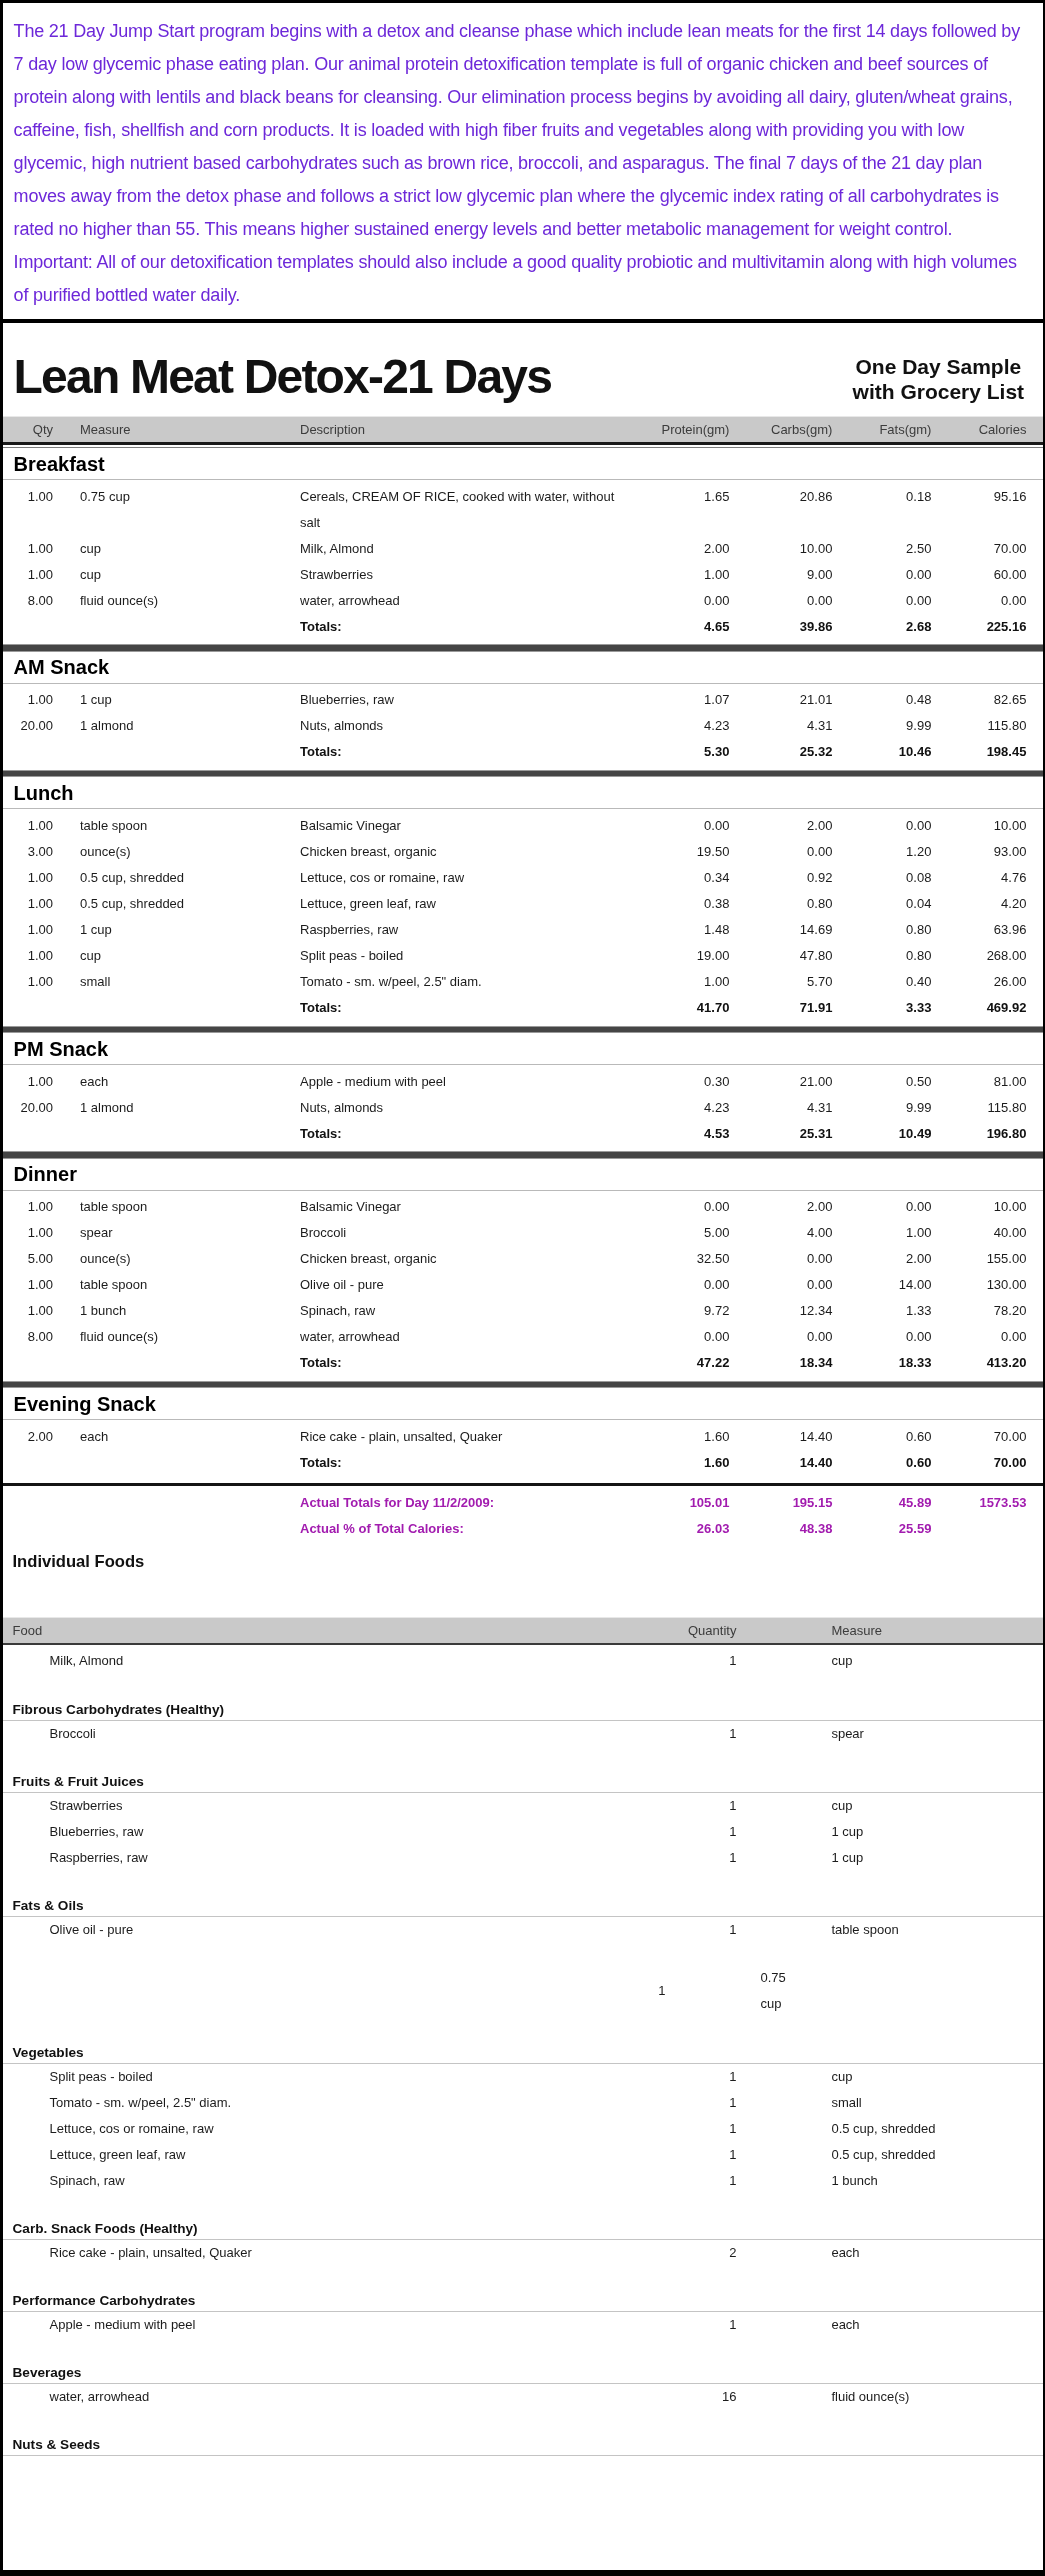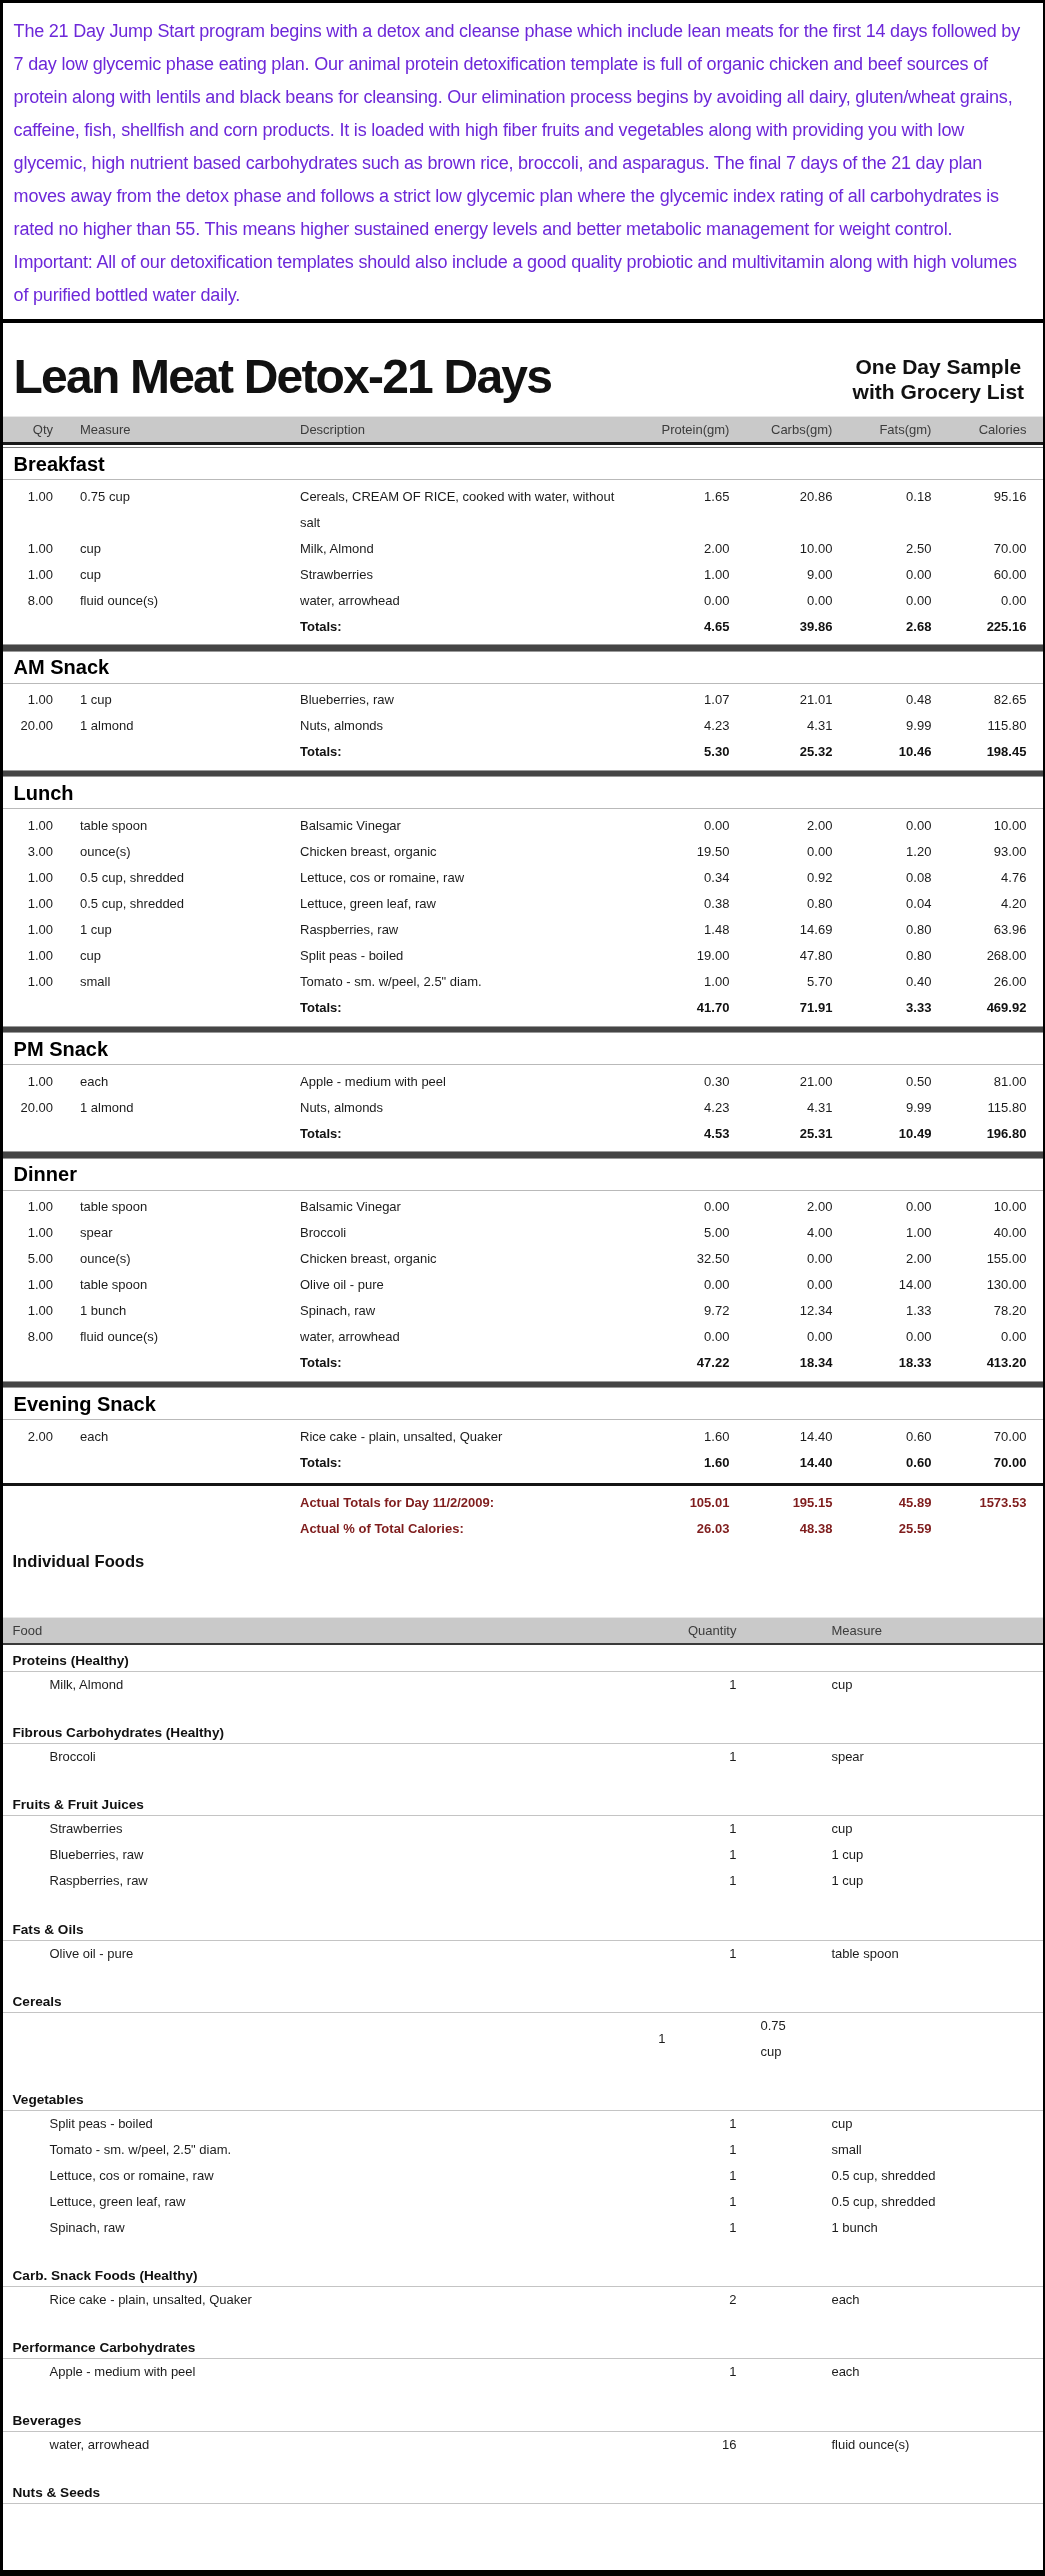--- a/index.html
+++ b/index.html
@@ -22,21 +22,21 @@
   .c-num{text-align:right;}
   .cols-band{background:#c9c9c9;color:#3c3c3c;font-size:13px;height:25px;align-items:center;margin-top:4.7px;border-top:0.6px solid #e8e8e8;}
   .band-underline{height:1.8px;background:#fff;border-top:3px solid #1a1a1a;border-bottom:1.2px solid #7d7d7d;}
 
   .meal-name{font-size:20px;font-weight:bold;color:#000;padding:4.7px 0 3.5px 10.6px;border-bottom:1.2px solid #b9b9b9;}
   .meal-rows{padding:3.5px 0 4.7px 0;}
   .meal-row{font-size:13px;line-height:26px;color:#1c1c1c;}
   .totals-row{font-size:13px;line-height:26px;font-weight:bold;color:#111;}
   .meal-sep{height:5.3px;background:#454545;border-top:0.6px solid #9a9a9a;border-bottom:0.6px solid #9a9a9a;}
   .dbl-line{height:3px;background:#141414;margin-top:2.4px;}
-  .day-row{font-size:13px;line-height:26px;font-weight:bold;color:#7f1d1d;}
+  .day-row{font-size:13px;line-height:26px;font-weight:bold;color:#a21caf;}
   .day-rows{padding:3.5px 0 0 0;}
 
   
   .grocery-heading{font-size:16.6px;font-weight:bold;padding:10.6px 0 6px 9.5px;margin:0;}
   .grocery-grid{display:grid;grid-template-columns:1fr 71px 290px;padding:0 16.6px 0 9.5px;align-items:center;}
   .grocery-band{background:#c9c9c9;color:#3c3c3c;font-size:13px;height:25px;border-top:0.6px solid #e8e8e8;margin-top:39px;}
   .grocery-underline{height:1.8px;background:#3a3a3a;}
   .g-qty{text-align:right;}
   .g-measure{padding-left:95px;}
   .group{margin-bottom:22.5px;}
@@ -378,21 +378,20 @@
 
   <div class="grocery-band grocery-grid">
     <div>Food</div>
     <div class="g-qty">Quantity</div>
     <div class="g-measure">Measure</div>
   </div>
   <div class="grocery-underline"></div>
 
   <div id="grocery-groups" class="groups-wrap">
       <div class="group">
-        <div class="group-name">Proteins (Healthy)</div>
         <div class="grocery-grid group-item">
           <div class="g-food">Milk, Almond</div>
           <div class="g-qty">1</div>
           <div class="g-measure">cup</div>
         </div>
       </div>
       <div class="group">
         <div class="group-name">Fibrous Carbohydrates (Healthy)</div>
         <div class="grocery-grid group-item">
           <div class="g-food">Broccoli</div>
@@ -420,21 +419,20 @@
       </div>
       <div class="group">
         <div class="group-name">Fats &amp; Oils</div>
         <div class="grocery-grid group-item">
           <div class="g-food">Olive oil - pure</div>
           <div class="g-qty">1</div>
           <div class="g-measure">table spoon</div>
         </div>
       </div>
       <div class="group">
-        <div class="group-name">Cereals</div>
         <div class="grocery-grid group-item">
           <div class="g-qty">1</div>
           <div class="g-measure">0.75 cup</div>
         </div>
       </div>
       <div class="group">
         <div class="group-name">Vegetables</div>
         <div class="grocery-grid group-item">
           <div class="g-food">Split peas - boiled</div>
           <div class="g-qty">1</div>

